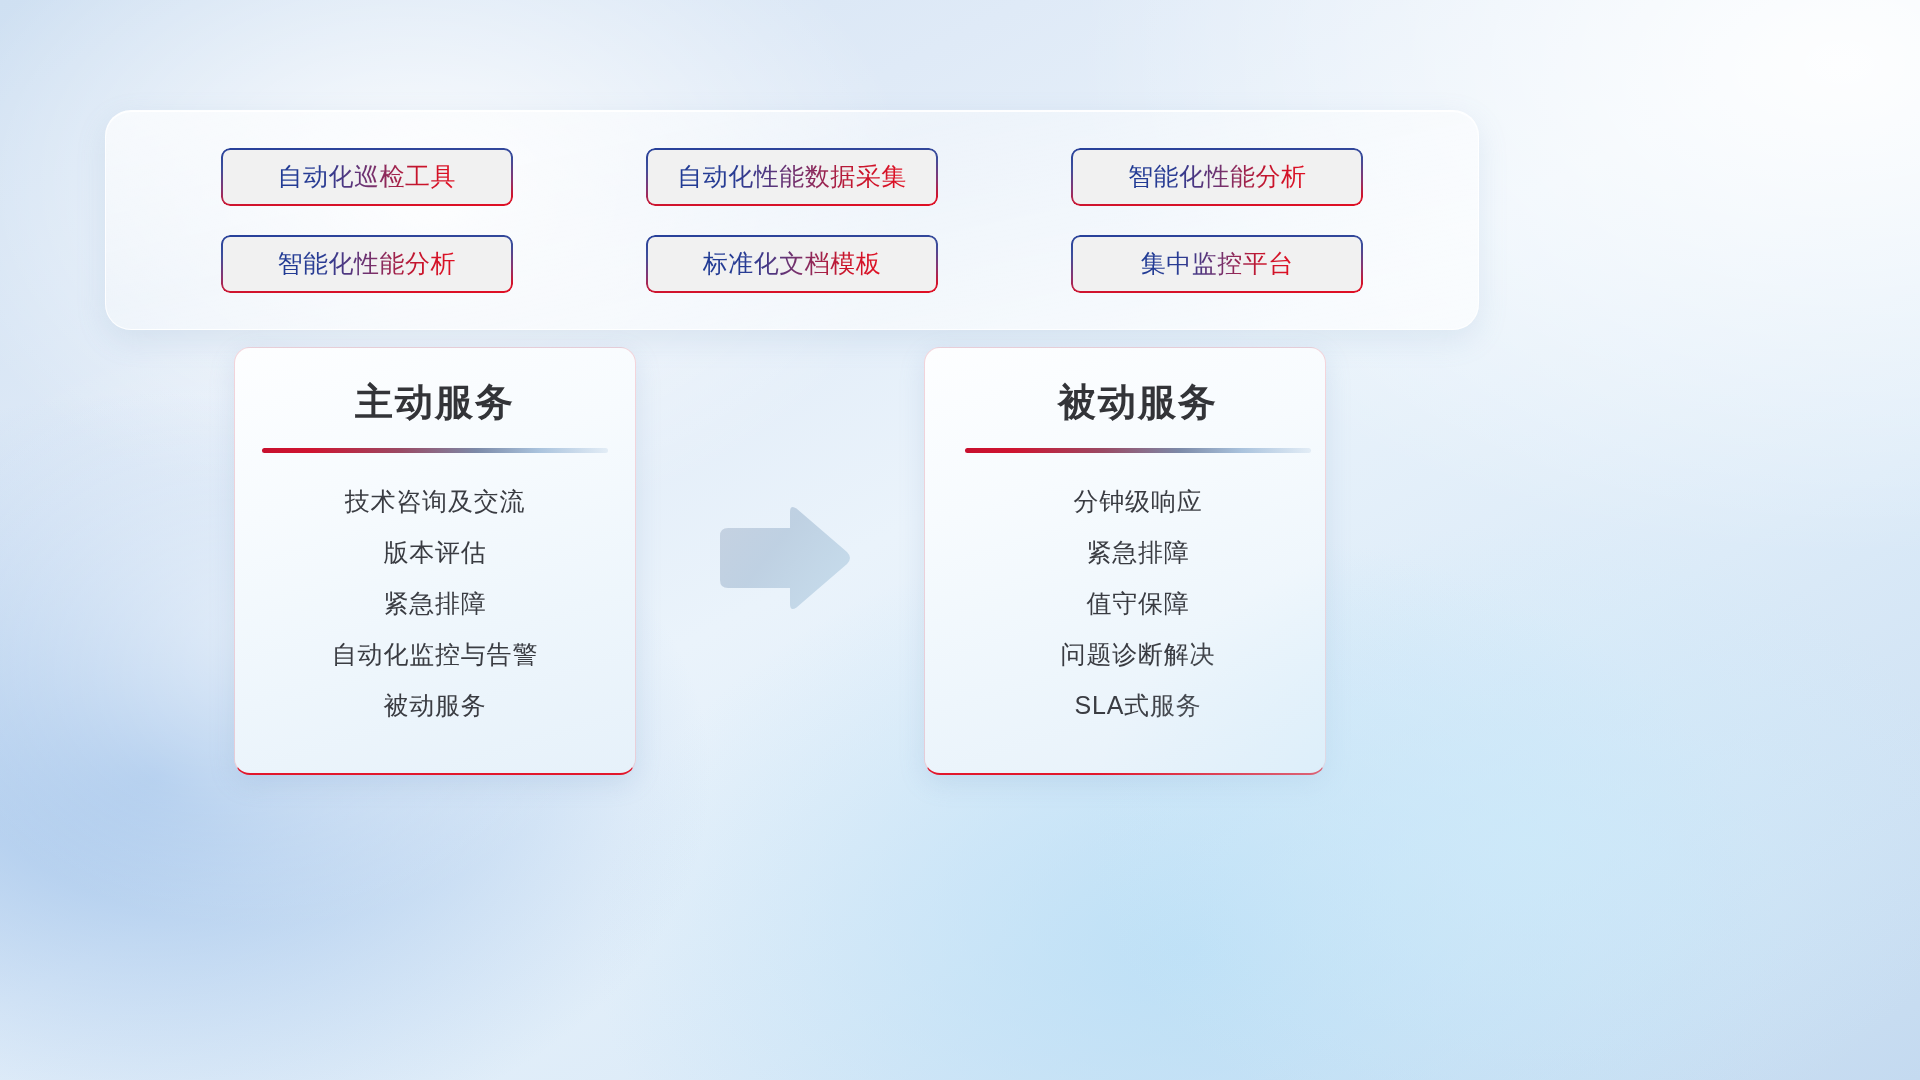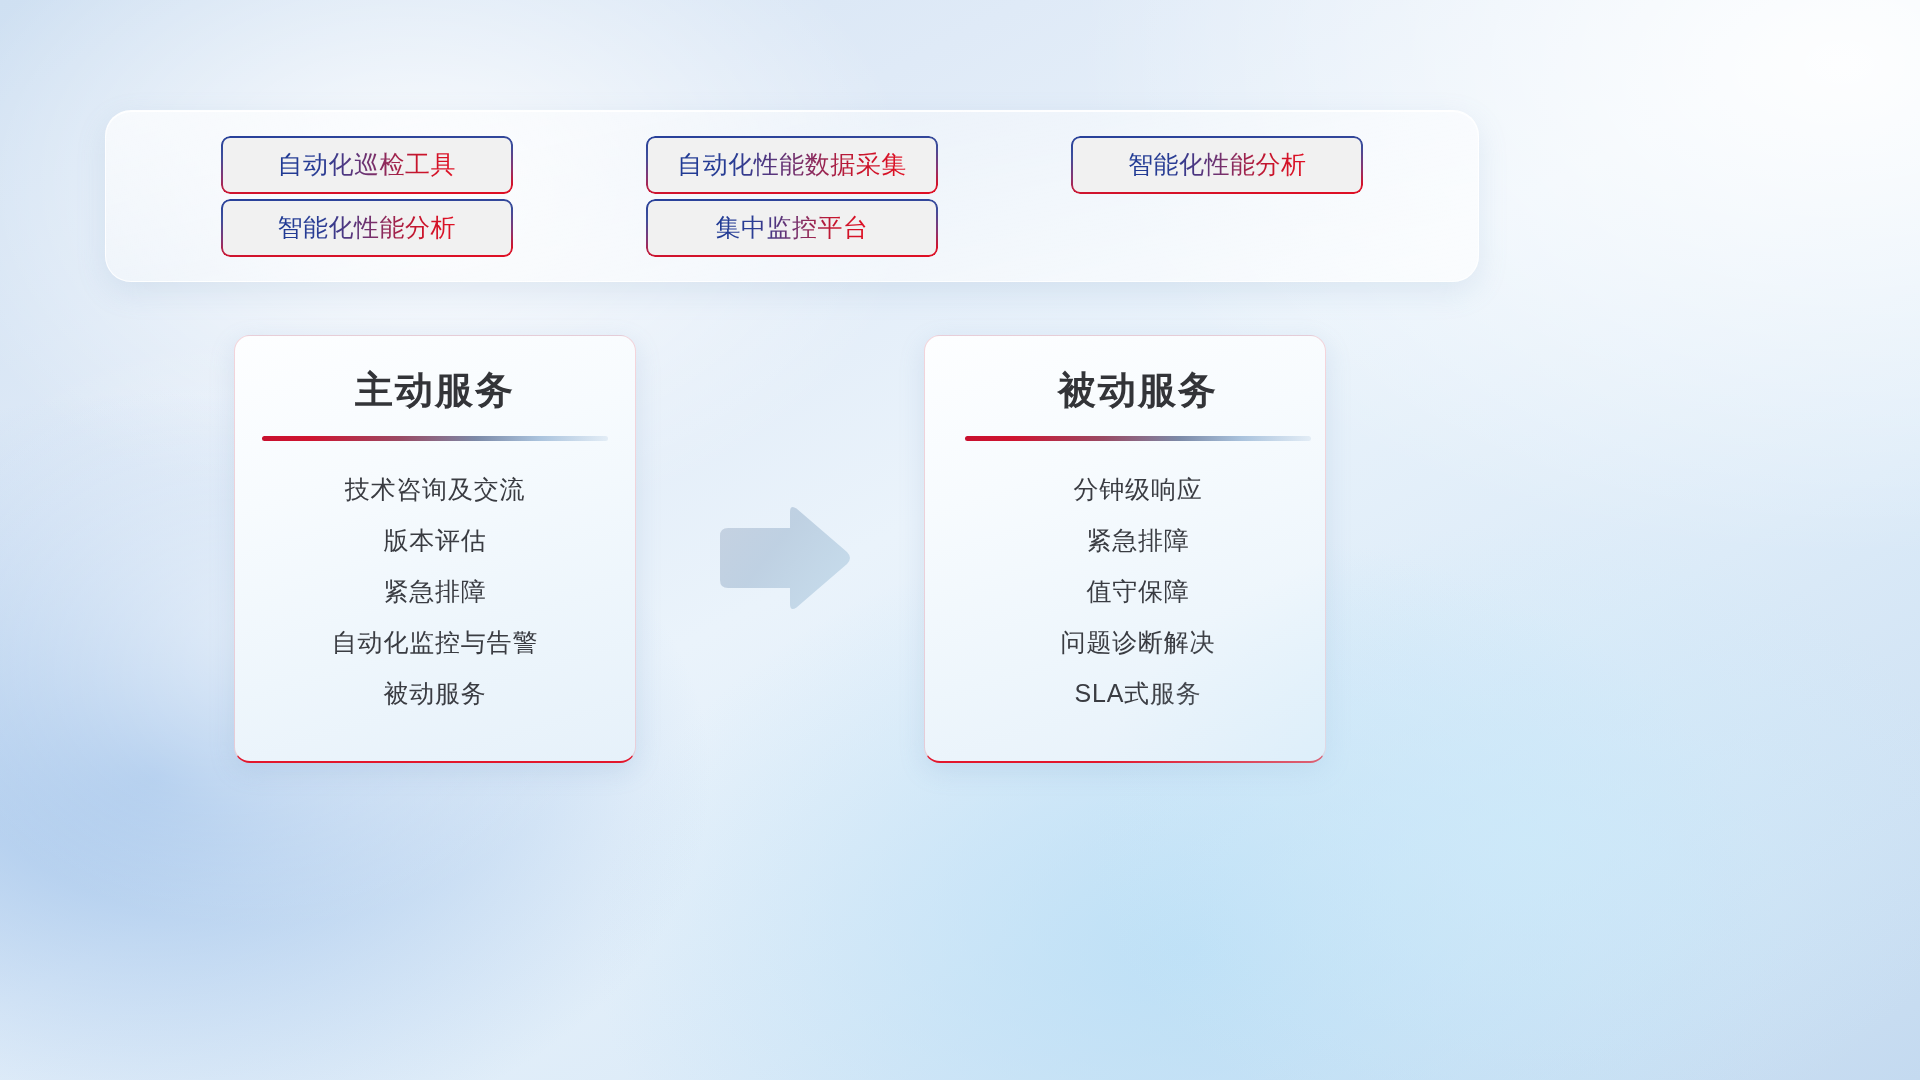--- a/index.html
+++ b/index.html
@@ -40,21 +40,21 @@
     background: radial-gradient(ellipse at center, rgba(205,234,250,0.75) 0%, rgba(205,234,250,0) 70%);
     pointer-events: none;
   }
 
   
   #tools-panel {
     position: absolute;
     left: 105px;
     top: 110px;
     width: 1374px;
-    height: 172px;
+    height: 220px;
     border-radius: 26px;
     background: linear-gradient(168deg, rgba(255,255,255,0.72) 0%, rgba(255,255,255,0.42) 38%, rgba(255,255,255,0.66) 100%);
     border: 1px solid rgba(255,255,255,0.85);
     box-shadow: 0 10px 30px rgba(120,155,195,0.16), inset 0 1px 0 rgba(255,255,255,0.9);
     box-sizing: border-box;
     display: grid;
     grid-template-columns: repeat(3, 1fr);
     grid-template-rows: repeat(2, 1fr);
     align-items: center;
     justify-items: center;
@@ -97,21 +97,21 @@
     background: linear-gradient(92deg, #1f3a94 0%, #2a3d94 26%, #7d2f68 55%, #c7152c 78%, #e10f22 100%);
     -webkit-background-clip: text;
     background-clip: text;
     color: transparent;
     -webkit-text-fill-color: transparent;
   }
 
   
   .service-card {
     position: absolute;
-    top: 335px;
+    top: 347px;
     width: 402px;
     height: 428px;
     border-radius: 16px;
     box-sizing: border-box;
     background: linear-gradient(163deg, #fdfeff 0%, #f7fbfe 32%, #eef6fc 66%, #e6f1fa 100%);
     border: 1px solid rgba(226,120,135,0.30);
     border-bottom: 2.5px solid #e2172c;
     box-shadow: 0 8px 26px rgba(110,150,195,0.18);
     padding: 26px 22px 20px 22px;
     display: flex;
@@ -180,23 +180,26 @@
 
     <div class="tool-pill">
       <span class="tool-pill-label">智能化性能分析</span>
     </div>
 
     <div class="tool-pill">
       <span class="tool-pill-label">智能化性能分析</span>
     </div>
 
     <div class="tool-pill">
+      <span class="tool-pill-label">标准化文档模板</span>
+    </div>
+
+    <div class="tool-pill">
       <span class="tool-pill-label">集中监控平台</span>
     </div>
-
 
   </div>
 
   <div class="service-card" id="card-proactive">
     <div class="card-title">主动服务</div>
     <div class="card-divider"></div>
     <div class="card-items">
       <div class="card-item">技术咨询及交流</div>
       <div class="card-item">版本评估</div>
       <div class="card-item">紧急排障</div>

